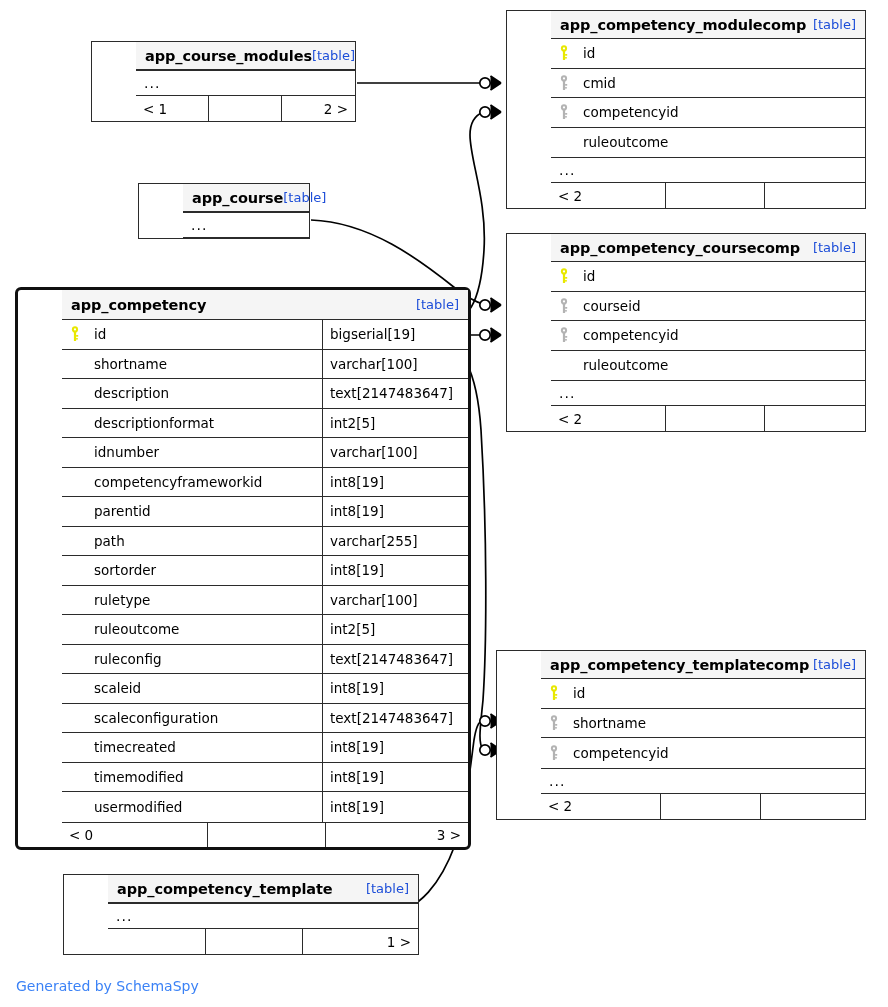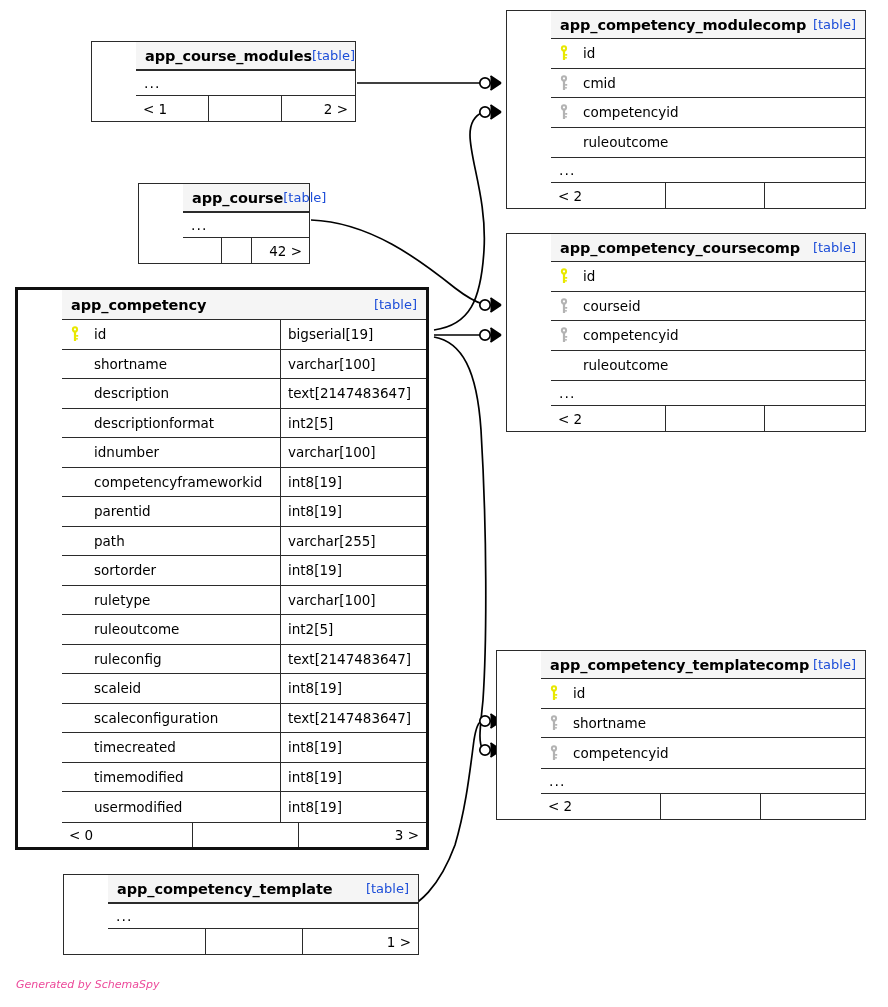--- a/index.html
+++ b/index.html
@@ -128,24 +128,23 @@
     align-items: center;
     padding: 0 7px;
     box-sizing: border-box;
   }
   .foot .fc:last-child { border-right: none; }
   .foot .fc.left  { justify-content: flex-start; }
   .foot .fc.right { justify-content: flex-end; }
 
   .credit {
     position: absolute;
-    font-size: 11px;
-    color: #ec4899;
+    font-size: 14px;
+    color: #3b82f6;
     white-space: nowrap;
-    font-style: italic;
   }
 </style>
 </head>
 <body>
 
 <div id="canvas">
 
   <svg id="edges" viewBox="0 0 888 1007" width="888" height="1007">
     <defs>
       <g id="crowfoot">
@@ -192,28 +191,23 @@
       <div class="fc right" style="width:33.3%;">2 &gt;</div>
     </div>
   </div>
 
   <div class="tbl" style="left:138px; top:183px; width:172px;">
     <div class="hdr">
       <span class="tname">app_course</span>
       <span class="ttype">[table]</span>
     </div>
     <div class="ellipsis-row">...</div>
-    <div class="foot">
-      <div class="fc left" style="width:31%;"></div>
-      <div class="fc" style="width:24%;"></div>
-      <div class="fc right" style="width:45%;">42 &gt;</div>
-    </div>
-  </div>
-
-  <div class="tbl focal" style="left:15px; top:287px; width:414px;">
+  </div>
+
+  <div class="tbl focal" style="left:15px; top:287px; width:456px;border-radius:6px;">
     <div class="hdr">
       <span class="tname">app_competency</span>
       <span class="ttype">[table]</span>
     </div>
     <div id="competency-rows">
         <div class="row">
           <div class="cname">
             <span class="keyslot">
               <svg width="10" height="16" viewBox="0 0 10 16">
                 <circle cx="5" cy="3.4" r="3.1" fill="#e8e800"></circle>

